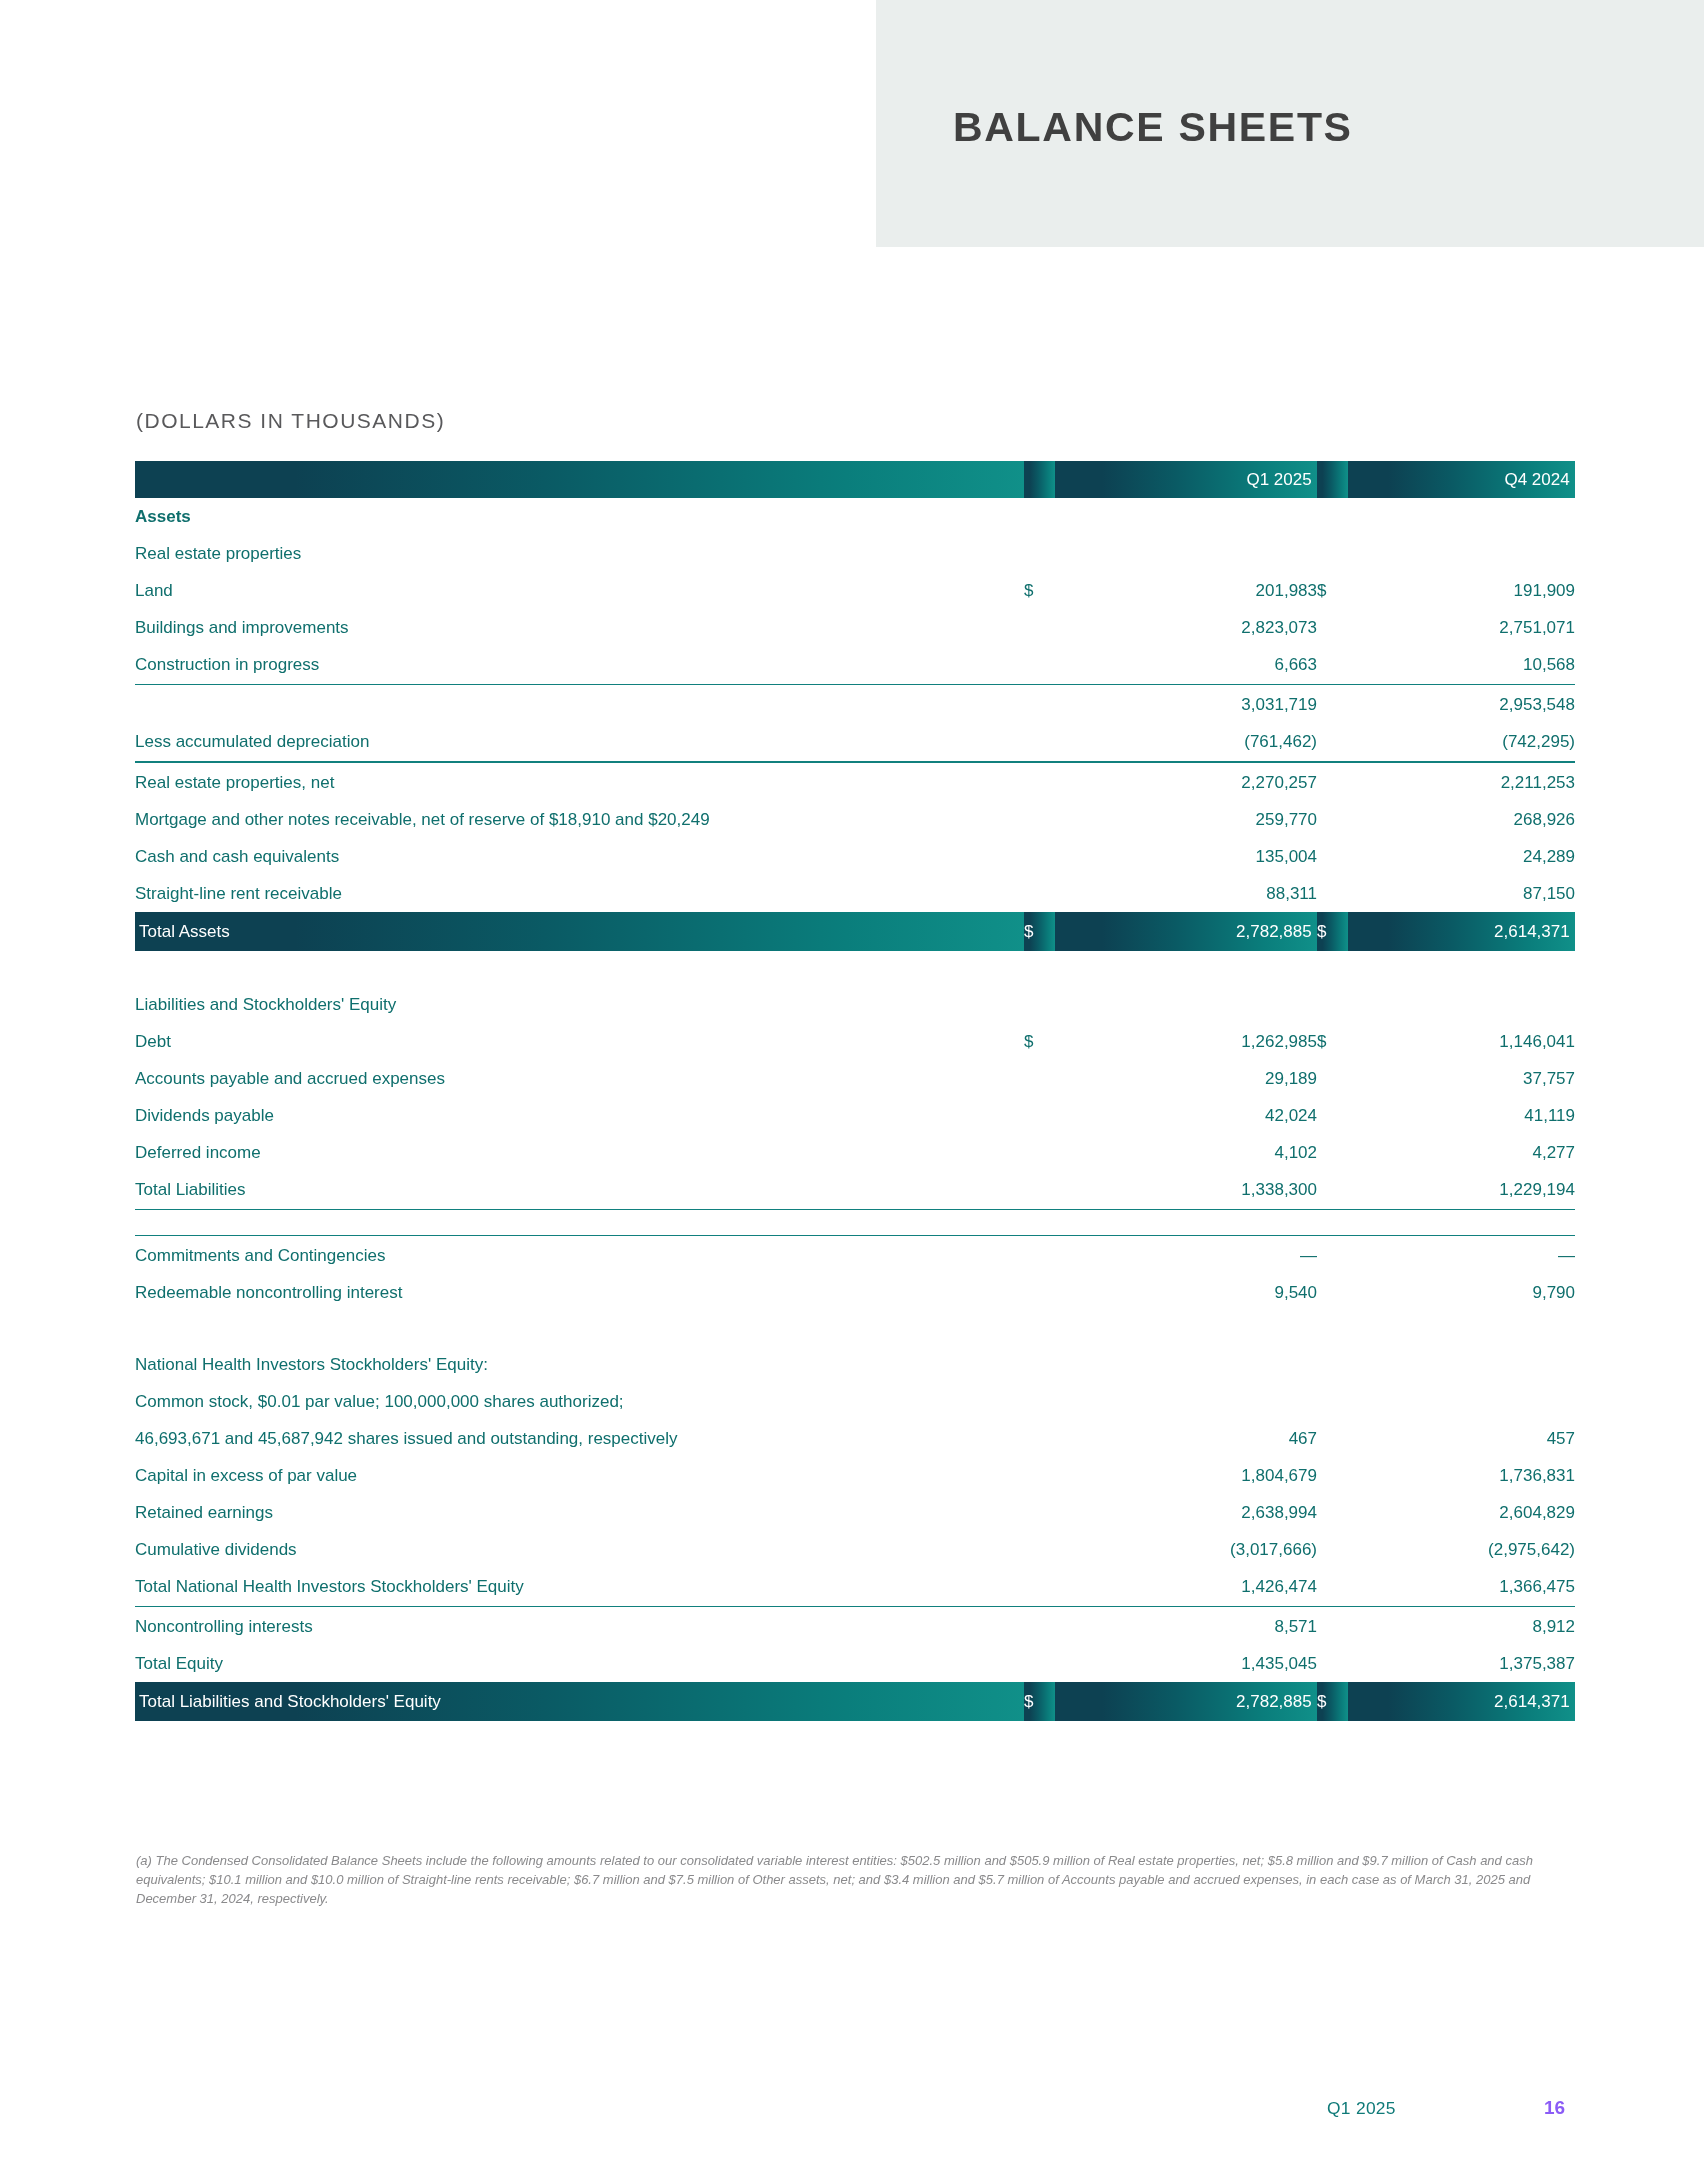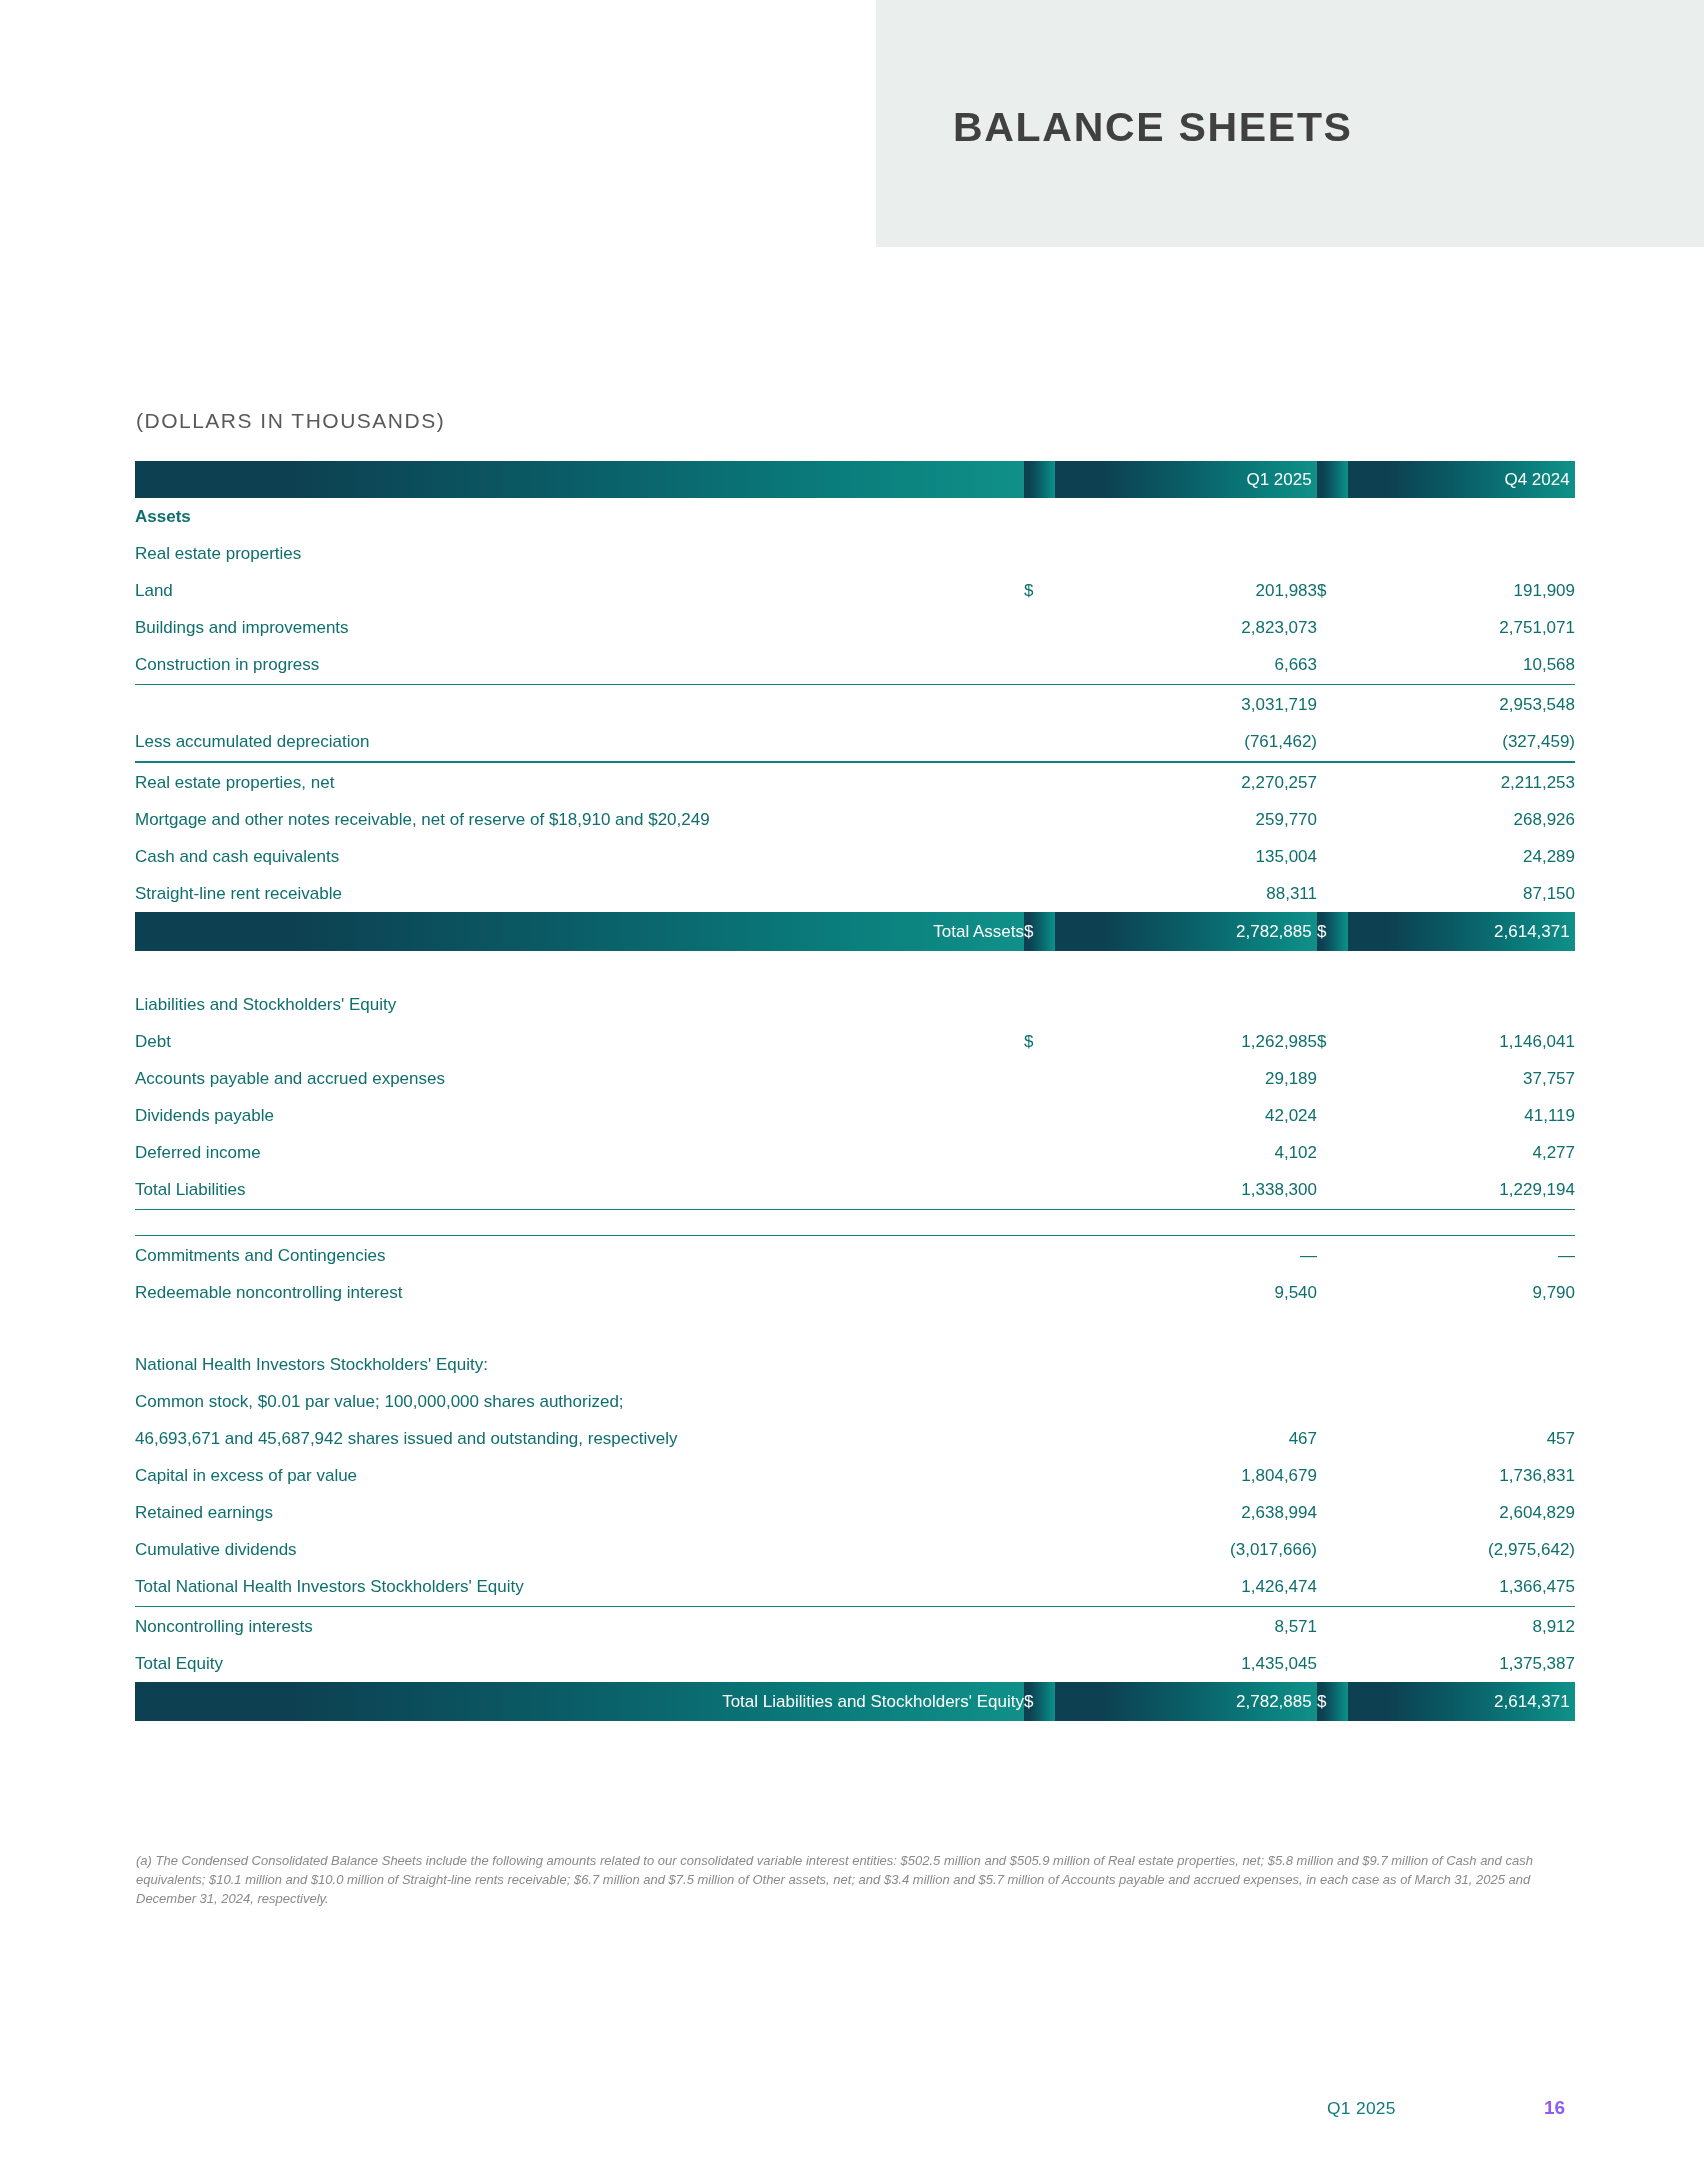--- a/index.html
+++ b/index.html
@@ -89,21 +89,21 @@
   tr.band td {
     background: linear-gradient(to right, #0d4152 0%, #0d4152 18%, #0a5a64 46%, #0a7e7c 80%, #109089 100%);
     color: #ffffff;
     height: 39px;
     font-size: 17px;
   }
   tr.band.header td {
     height: 37px;
     font-weight: normal;
   }
-  tr.band td.lbl { padding-left: 18px; text-align: right; }
+  tr.band td.lbl { padding-left: 4px; }
   tr.band td.hdr-val { text-align: right; padding-right: 5.3px; }
 
   
   tr.rule-row td {
     height: 3.3px;
     padding: 0;
   }
   .rule-line {
     height: 1.3px;
     background: #11807e;
@@ -223,21 +223,21 @@
       <td class="val">3,031,719</td>
       <td class="cur"></td>
       <td class="val">2,953,548</td>
     </tr>
 
     <tr class="row">
       <td class="lbl i1">Less accumulated depreciation</td>
       <td class="cur"></td>
       <td class="val">(761,462)</td>
       <td class="cur"></td>
-      <td class="val">(327,459)</td>
+      <td class="val">(742,295)</td>
     </tr>
 
     <tr class="rule-row">
       <td colspan="5">
             <div class="rule-line"></div>
           </td>
     </tr>
 
     <tr class="row">
       <td class="lbl i1">Real estate properties, net</td>

